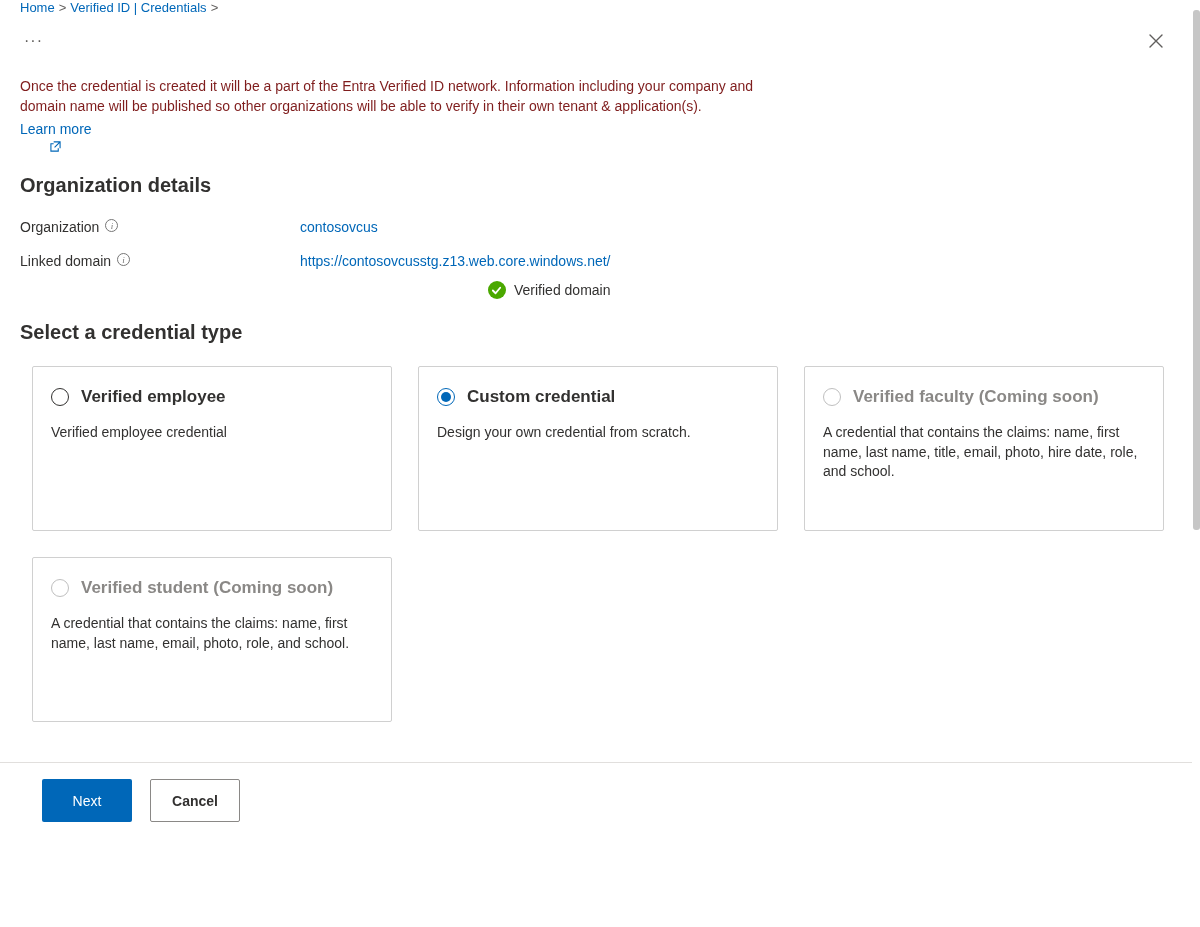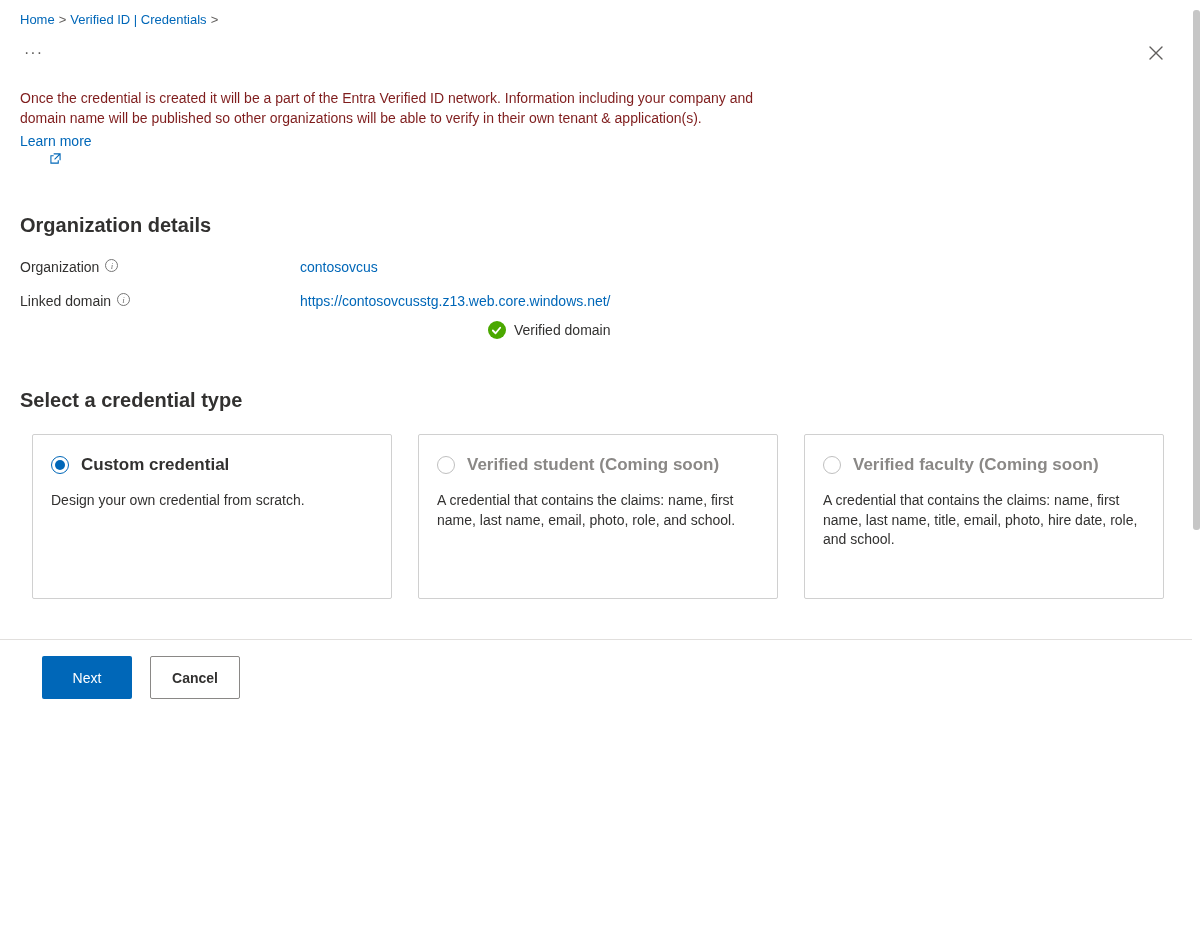--- a/index.html
+++ b/index.html
@@ -9,21 +9,21 @@
       background: #fff;
       width: 1200px;
       height: 927px;
       position: relative;
       overflow: hidden;
     }
     .scroll-area {
       position: absolute;
       top: 0; left: 0; right: 8px; bottom: 0;
       overflow-y: auto;
-      padding: 12px 20px 0 20px;
+      padding: 0 20px 0 20px;
     }
     
     .fake-scrollbar {
       position: absolute;
       right: 0; top: 10px;
       width: 7px;
       height: 520px;
       background: #c6c6c6;
       border-radius: 3px;
     }
@@ -80,21 +80,21 @@
       align-items: center;
       gap: 4px;
       flex-direction: column;
     }
     .learn-more svg { width: 11px; height: 11px; }
 
     
     h2.section-title {
       font-size: 20px;
       font-weight: 600;
-      margin-top: 50px;
+      margin-top: 22px;
       margin-bottom: 22px;
     }
 
     
     .details-row {
       display: flex;
       align-items: flex-start;
       margin-bottom: 18px;
       font-size: 14px;
     }
@@ -276,49 +276,58 @@
         <span>Verified domain</span>
       </div>
     </div>
   </div>
 
   
   <h2 class="section-title">Select a credential type</h2>
 
   <div class="cards">
 
+    <div class="card">
+      <div class="card-head">
+        <span class="radio">
+            <span class="dot"></span>
+          </span>
+        <span class="card-title">Verified employee</span>
+      </div>
+      <div class="card-desc">Verified employee credential</div>
+    </div>
 
     <div class="card">
       <div class="card-head">
         <span class="radio selected">
             <span class="dot"></span>
           </span>
         <span class="card-title">Custom credential</span>
       </div>
       <div class="card-desc">Design your own credential from scratch.</div>
     </div>
 
     <div class="card disabled">
       <div class="card-head">
         <span class="radio">
             <span class="dot"></span>
           </span>
-        <span class="card-title">Verified student (Coming soon)</span>
-      </div>
-      <div class="card-desc">A credential that contains the claims: name, first name, last name, email, photo, role, and school.</div>
+        <span class="card-title">Verified faculty (Coming soon)</span>
+      </div>
+      <div class="card-desc">A credential that contains the claims: name, first name, last name, title, email, photo, hire date, role, and school.</div>
     </div>
 
     <div class="card disabled">
       <div class="card-head">
         <span class="radio">
             <span class="dot"></span>
           </span>
-        <span class="card-title">Verified faculty (Coming soon)</span>
-      </div>
-      <div class="card-desc">A credential that contains the claims: name, first name, last name, title, email, photo, hire date, role, and school.</div>
+        <span class="card-title">Verified student (Coming soon)</span>
+      </div>
+      <div class="card-desc">A credential that contains the claims: name, first name, last name, email, photo, role, and school.</div>
     </div>
 
   </div>
 
   
   <div class="footer-bar">
     <button class="btn btn-primary">Next</button>
     <button class="btn btn-secondary">Cancel</button>
   </div>
 

